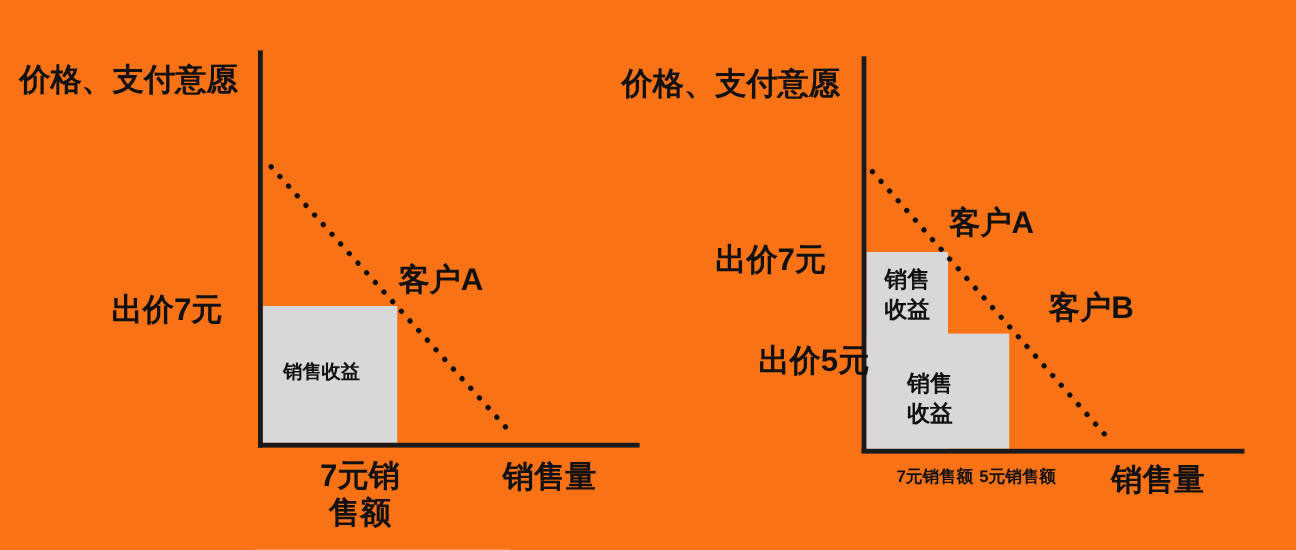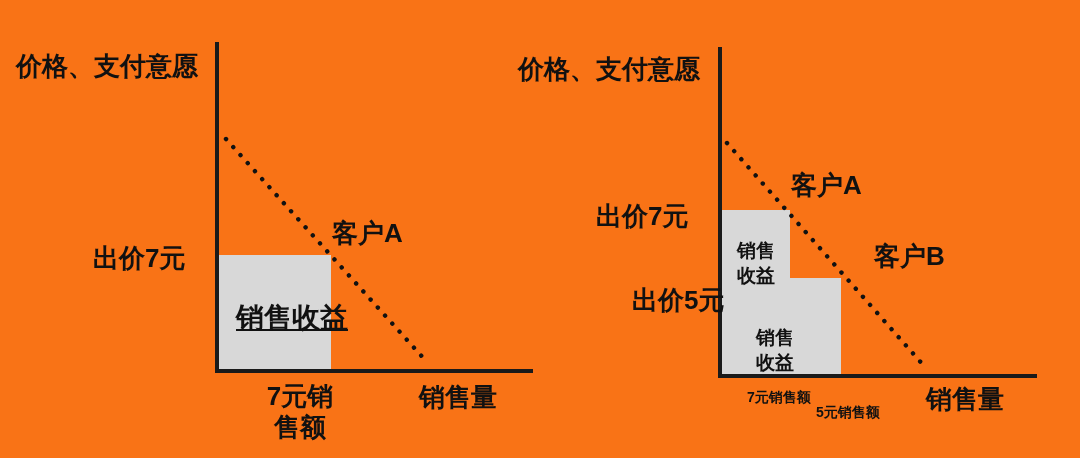--- a/index.html
+++ b/index.html
@@ -18,22 +18,22 @@
   .abs { position: absolute; }
   .axis { background: #1a1a1a; }
   .rect-fill { background: #d8d8d8; }
   .lbl {
     font-weight: 700;
     color: #111111;
     white-space: nowrap;
     line-height: 1.15;
   }
   .lbl-big   { font-size: 26px; }
-  .lbl-rev   { font-size: 28px; text-decoration: underline; }
-  .lbl-rev-sm{ font-size: 19px; text-align: center; line-height: 1.32; margin-top: 17px; }
+  .lbl-rev   { font-size: 16px; }
+  .lbl-rev-sm{ font-size: 19px; text-align: center; line-height: 1.32; }
   .lbl-small { font-size: 14px; text-align: center; }
   .xwrap { text-align: center; line-height: 1.18; }
   svg.curves { position: absolute; left: 0; top: 0; width: 1080px; height: 458px; }
 </style>
 </head>
 <body>
 
 <div class="canvas">
 
   <div>
@@ -82,21 +82,21 @@
       <span>收益</span>
     </div>
 
     <div class="abs lbl lbl-rev-sm" style="left:745px; top:308px; width:60px;">
       <span>销售</span><br>
       <span>收益</span>
     </div>
 
     <div class="abs lbl lbl-small" style="left:747px; top:389px;">7元销售额</div>
 
-    <div class="abs lbl lbl-small" style="left:816px; top:404px;">5元销售额</div>
+    <div class="abs lbl lbl-small" style="left:816px; top:389px;">5元销售额</div>
 
     <div class="abs lbl lbl-big" style="left:926px; top:385px;">销售量</div>
   </div>
 
   <svg class="curves" viewBox="0 0 1080 458" xmlns="http://www.w3.org/2000/svg">
     <line x1="226" y1="139" x2="426" y2="361" stroke="#111111" stroke-width="4.4" stroke-linecap="round" stroke-dasharray="0.1 10.7" fill="none"></line>
     <line x1="727" y1="143" x2="925" y2="367" stroke="#111111" stroke-width="4.4" stroke-linecap="round" stroke-dasharray="0.1 10.7" fill="none"></line>
   </svg>
 
 </div>

